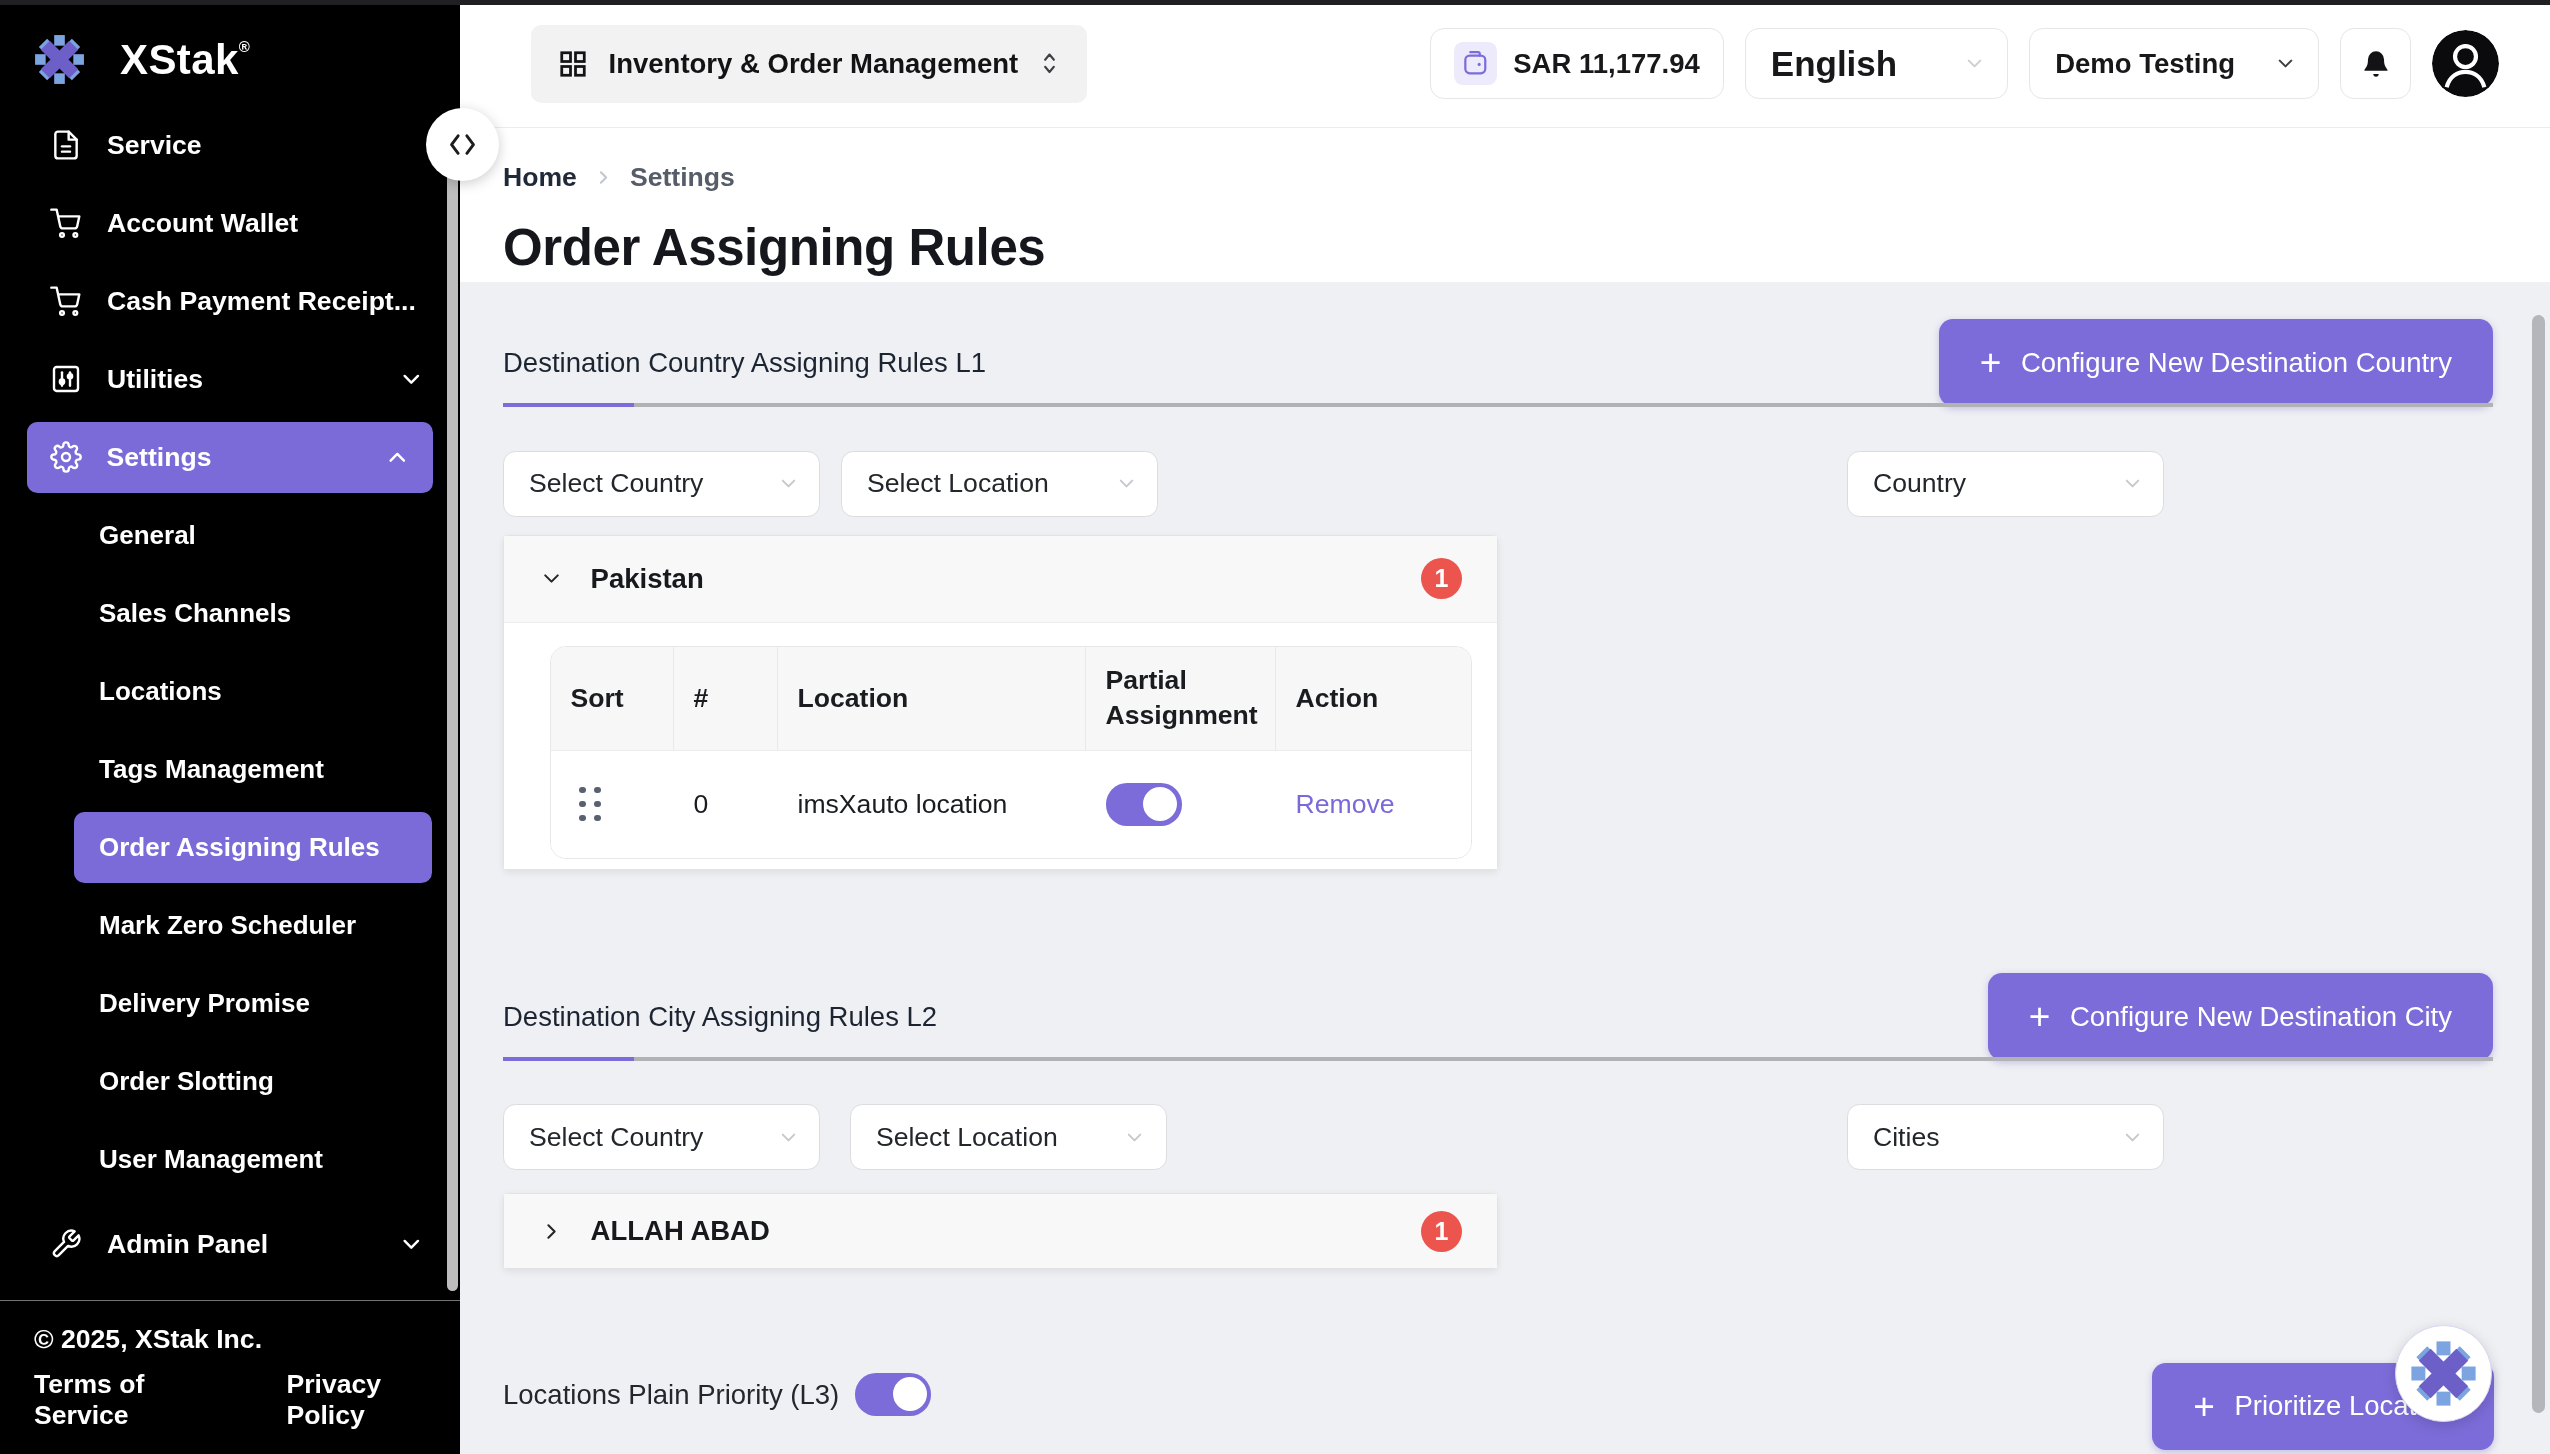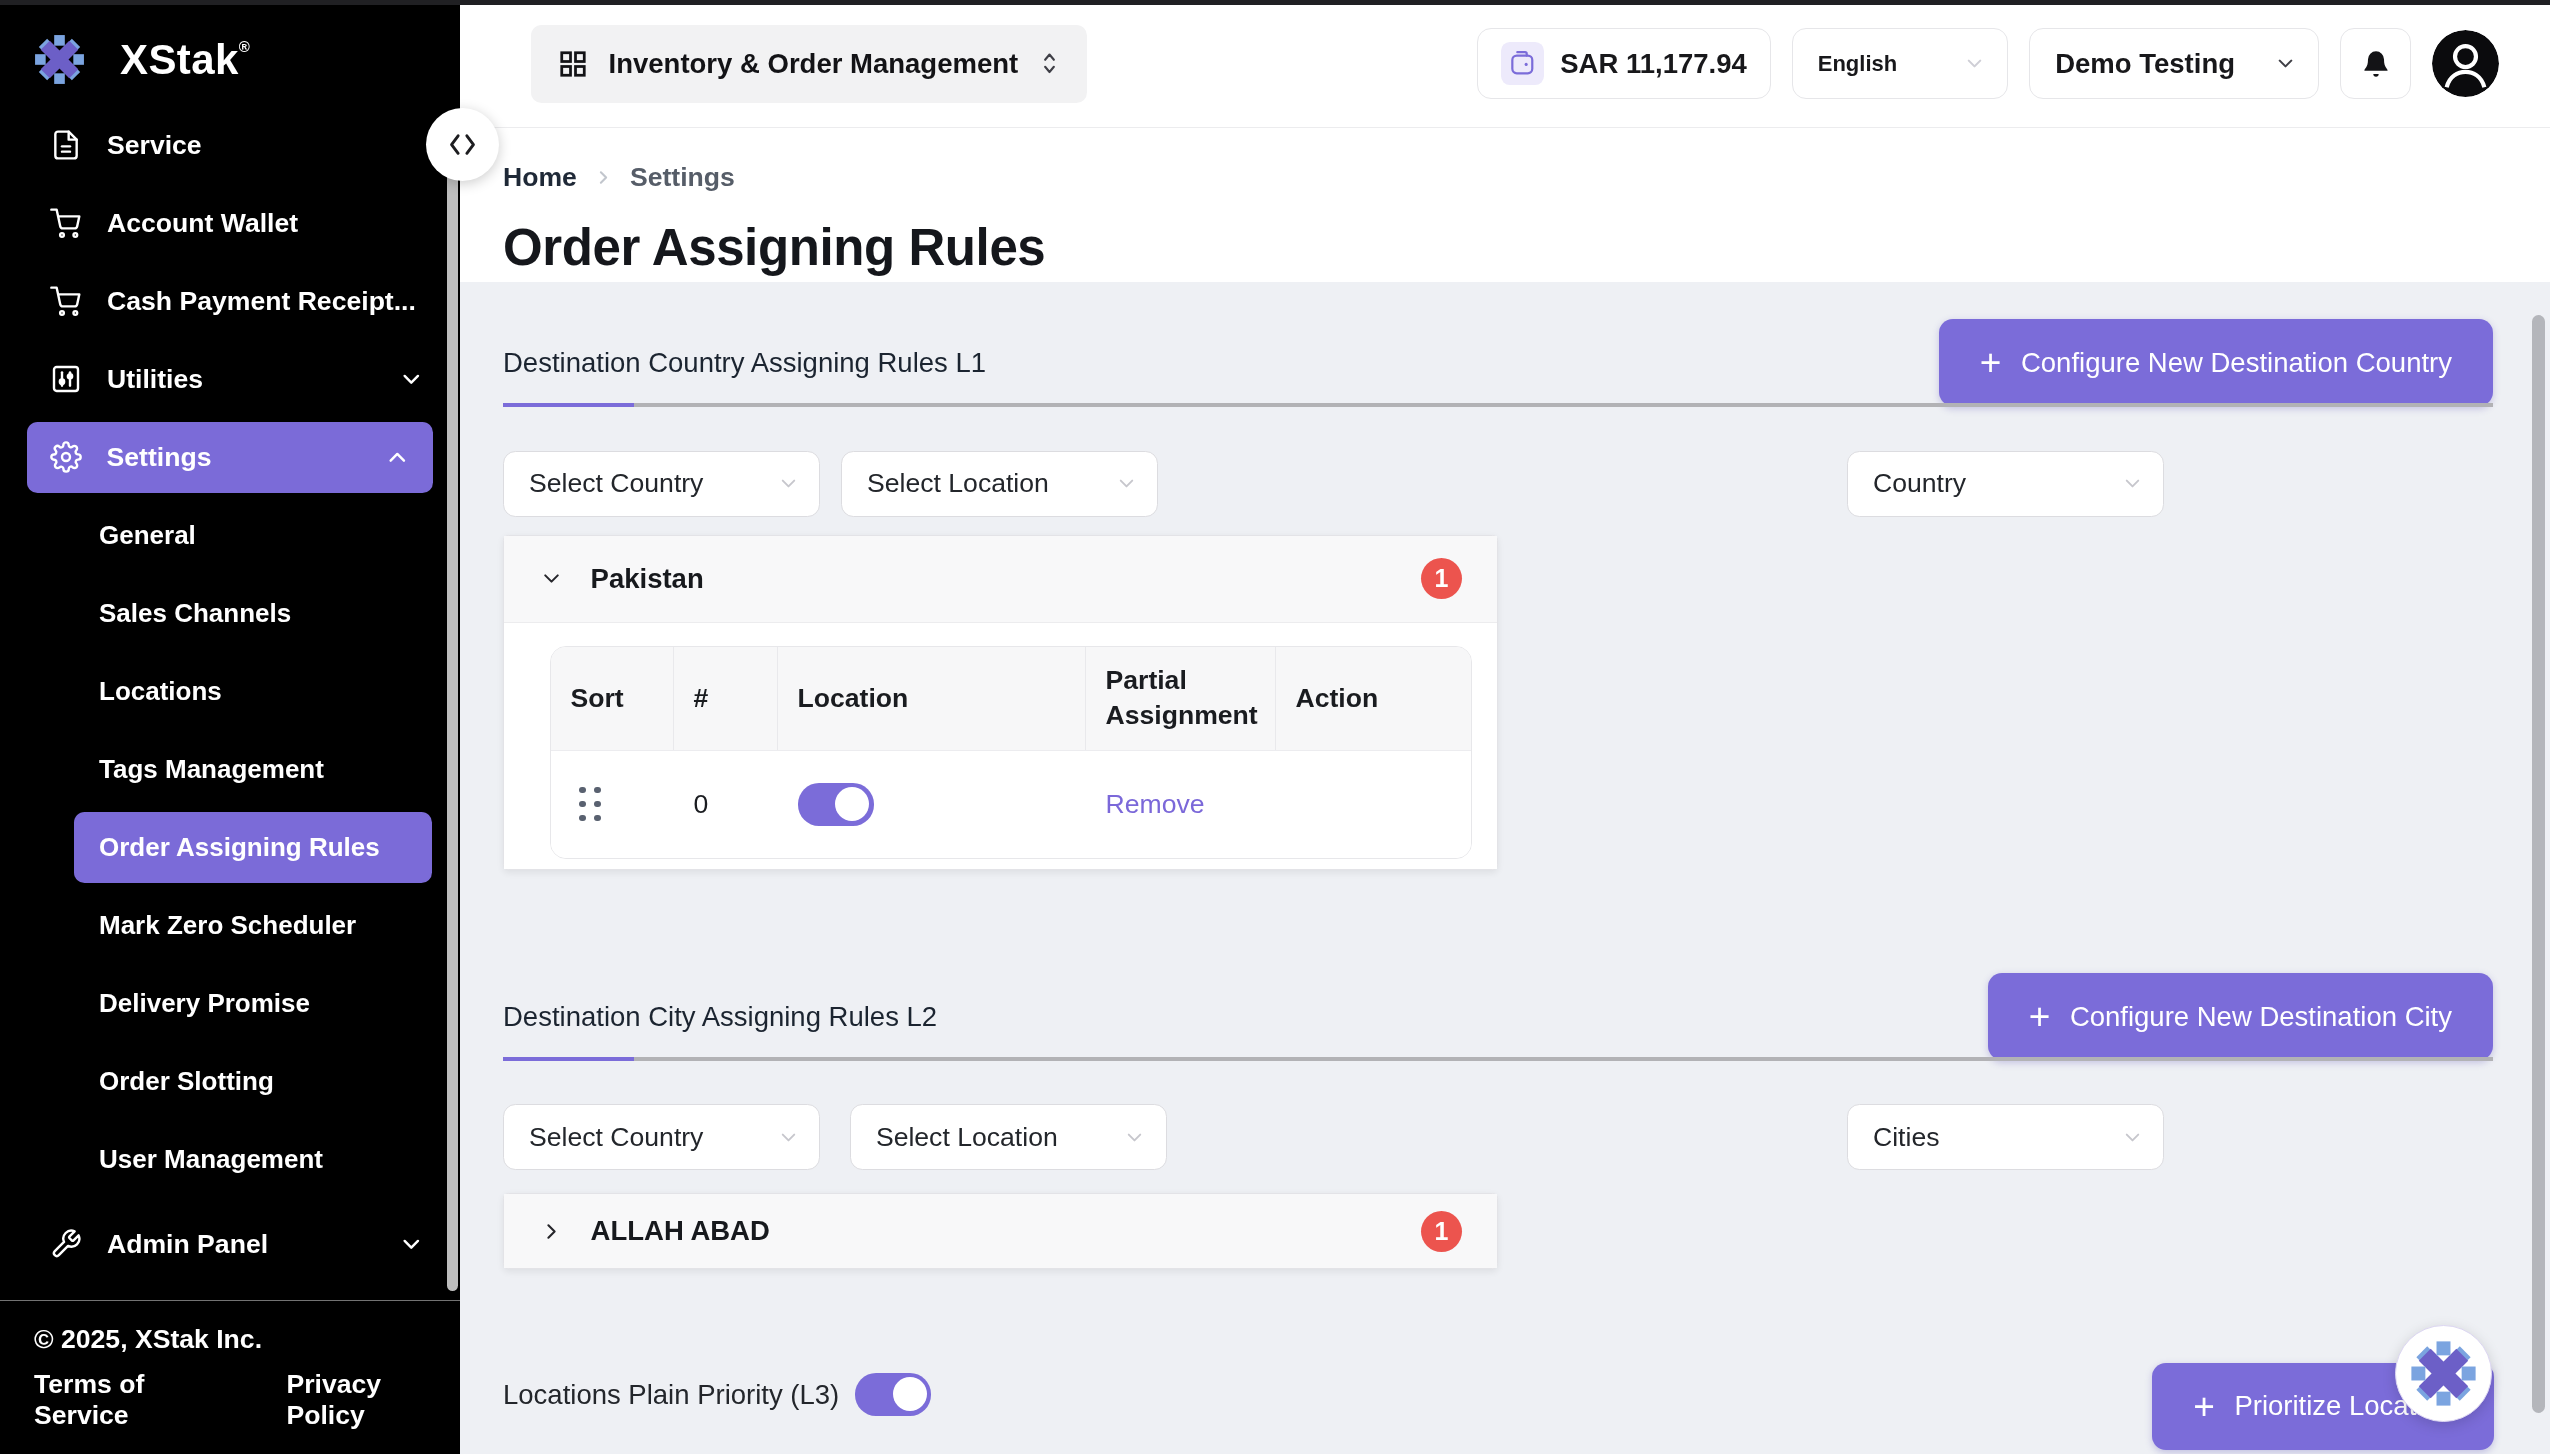--- a/index.html
+++ b/index.html
@@ -35,21 +35,21 @@
   
   .header{position:absolute;left:460px;top:0;right:0;height:282px;background:#fff;}
   .topbar{height:128px;display:flex;align-items:center;padding:0 51px 0 71px;border-bottom:1.8px solid #ececee;}
   .app-switcher{display:flex;align-items:center;gap:21px;background:#f2f2f3;border-radius:10.6px;
     height:78px;padding:0 26.6px;font-size:27.5px;font-weight:600;color:#131316;cursor:pointer;}
   .top-right{margin-left:auto;display:flex;align-items:center;gap:21px;}
   .pill{height:71px;border:1.8px solid #e6e6e9;border-radius:14px;background:#fff;display:flex;align-items:center;cursor:pointer;}
   .wallet{gap:16px;padding:0 23px;}
   .wallet-icon{width:43px;height:43px;background:#edeafb;border-radius:8.9px;display:grid;place-items:center;}
   .wallet .amt{font-size:27.5px;font-weight:700;}
-  .lang{padding:0 21px 0 25px;gap:66px;font-size:22px;font-weight:600;}
+  .lang{padding:0 21px 0 25px;gap:66px;font-size:35px;font-weight:600;}
   .tenant{padding:0 21px 0 25px;gap:39px;font-size:27.5px;font-weight:600;}
   .icon-btn{width:71px;height:71px;justify-content:center;}
   .avatar{width:67px;height:67px;border-radius:50%;overflow:hidden;cursor:pointer;}
   .breadcrumb{display:flex;align-items:center;gap:16px;margin:34px 0 0 43px;font-size:26.6px;}
   .breadcrumb .home{color:#1f2937;font-weight:600;cursor:pointer;}
   .breadcrumb .cur{color:#565d68;font-weight:600;}
   .page-title{margin:25px 0 0 43px;font-size:51px;font-weight:700;color:#15171c;letter-spacing:-0.4px;}
 
   
   .main{position:absolute;left:460px;top:282px;right:0;bottom:0;background:#eef0f4;padding:37px 57px 16px 43px;}
@@ -396,20 +396,21 @@
               <span class="drag">
                   <i></i>
                   <i></i>
                   <i></i>
                   <i></i>
                   <i></i>
                   <i></i>
                 </span>
             </div>
             <div class="td">0</div>
+            <div class="td">imsXauto location</div>
             <div class="td">
                 <span class="toggle"></span>
               </div>
             <div class="td">
                 <span class="remove-link">Remove</span>
               </div>
           </div>
         </div>
       </div>
     </div>

